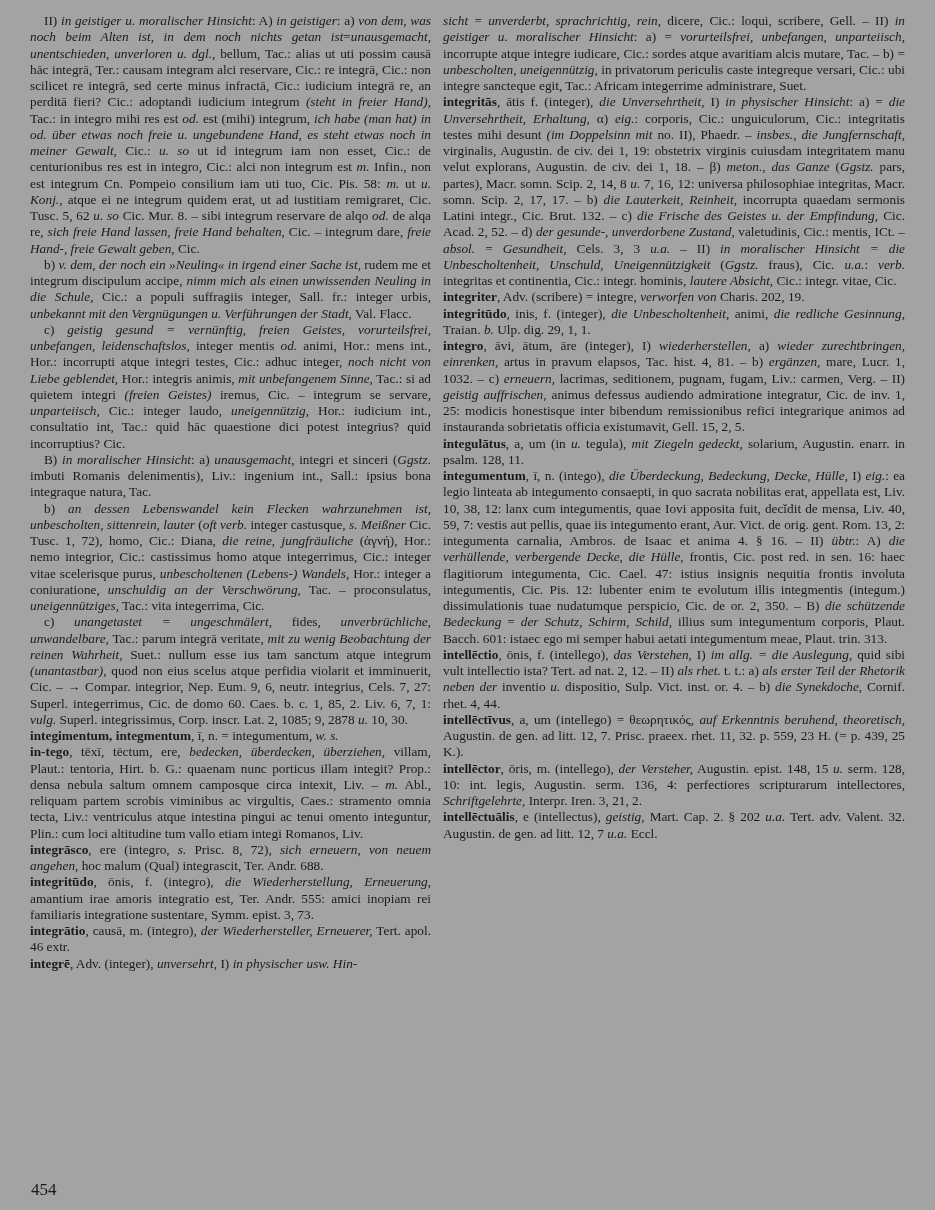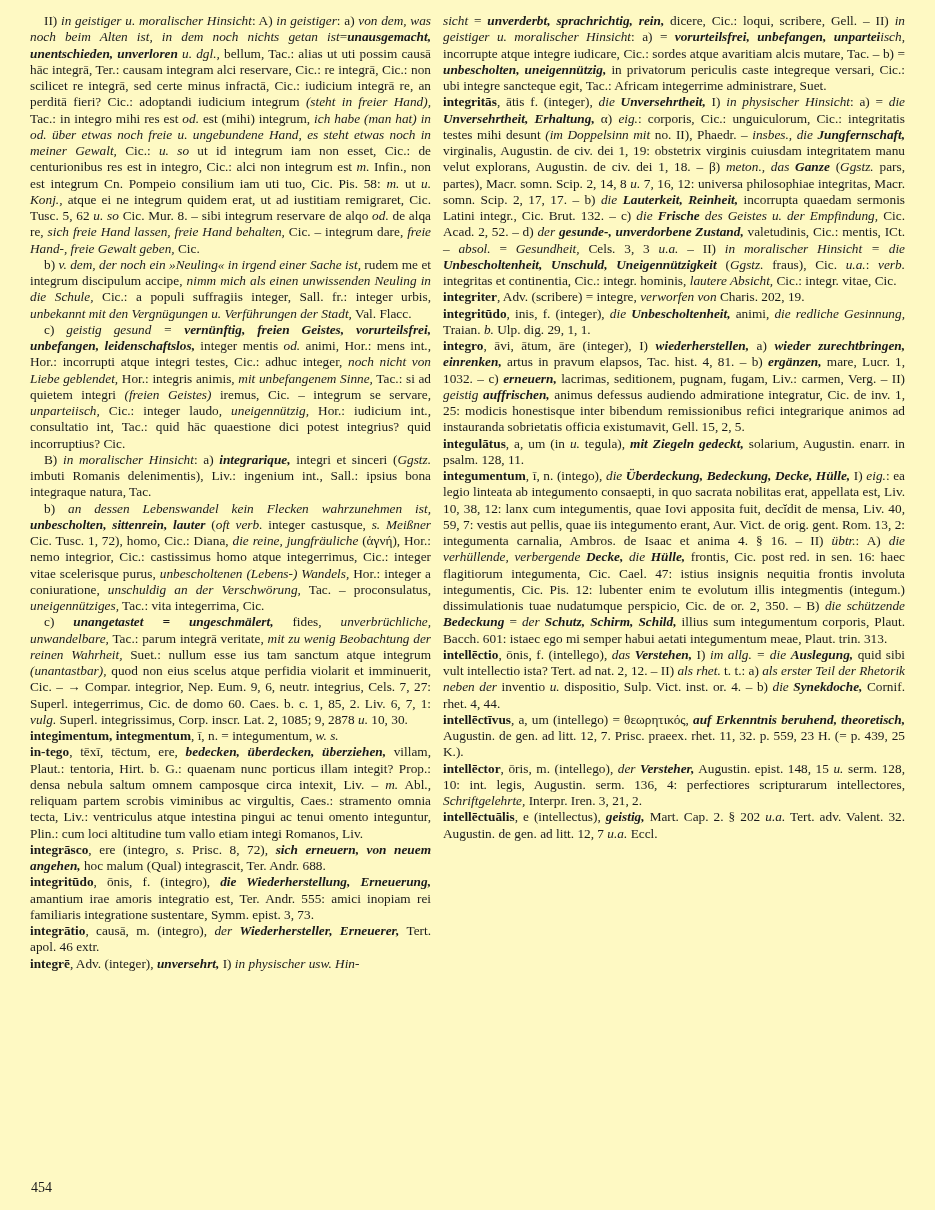--- a/index.html
+++ b/index.html
@@ -1,55 +1,55 @@
 <!DOCTYPE html>
 <html><head>
 <meta charset="utf-8">
 <style>
   html, body { margin: 0; padding: 0; background: #e8e8e8; }
   .page {
     position: relative;
     width: 935px; height: 1210px;
     margin: 0 auto;
-    background: #fef9c3;
+    background: #a3a3a3;
     color: #1a1a1a;
     font-family: "Liberation Serif", "DejaVu Serif", serif;
     overflow: hidden;
   }
   .col {
     position: absolute;
     top: 13px;
     font-size: 13.3px;
     line-height: 16.25px;
     text-align: justify;
     hyphens: none;
   }
   .col-left  { left: 30px;  width: 401px; }
   .col-right { left: 443px; width: 462px; }
   p.para { margin: 0; padding: 0; text-indent: 0; }
   p.para.indent { text-indent: 14px; }
   .rn  { font-style: normal; font-weight: normal; }
   .ri  { font-style: italic; }
   .rb  { font-weight: bold; }
-  .rbi { font-weight: bold; font-style: italic; }
+  .rbi { font-weight: normal; font-style: italic; }
   .page-number {
     position: absolute;
     left: 31px; top: 1180px;
-    font-size: 14px;
+    font-size: 17px;
   }
 </style>
 </head>
 <body>
 
 <div class="page">
   <div class="col col-left">
       <p class="para indent"><span class="rn">II) </span><span class="ri">in geistiger u. moralischer Hinsicht</span><span class="rn">: A) </span><span class="ri">in geistiger</span><span class="rn">: a) </span><span class="ri">von dem, was noch beim Alten ist, in dem noch nichts getan ist</span><span class="rn">=</span><span class="rbi">unausgemacht, unentschieden, unverloren</span><span class="ri"> u. dgl.,</span><span class="rn"> bellum, Tac.: alias ut uti possim causā hāc integrā, Ter.: causam integram alci reservare, Cic.: re integrā, Cic.: non scilicet re integrā, sed certe minus infractā, Cic.: iudicium integrā re, an perditā fieri? Cic.: adoptandi iudicium integrum </span><span class="ri">(steht in freier Hand),</span><span class="rn"> Tac.: in integro mihi res est </span><span class="ri">od.</span><span class="rn"> est (mihi) integrum, </span><span class="ri">ich habe (man hat) in od. über etwas noch freie u. ungebundene Hand, es steht etwas noch in meiner Gewalt,</span><span class="rn"> Cic.: </span><span class="ri">u. so</span><span class="rn"> ut id integrum iam non esset, Cic.: de centurionibus res est in integro, Cic.: alci non integrum est </span><span class="ri">m.</span><span class="rn"> Infin., non est integrum Cn. Pompeio consilium iam uti tuo, Cic. Pis. 58: </span><span class="ri">m.</span><span class="rn"> ut </span><span class="ri">u. Konj.,</span><span class="rn"> atque ei ne integrum quidem erat, ut ad iustitiam remigraret, Cic. Tusc. 5, 62 </span><span class="ri">u. so</span><span class="rn"> Cic. Mur. 8. – sibi integrum reservare de alqo </span><span class="ri">od.</span><span class="rn"> de alqa re, </span><span class="ri">sich freie Hand lassen, freie Hand behalten,</span><span class="rn"> Cic. – integrum dare, </span><span class="ri">freie Hand-, freie Gewalt geben,</span><span class="rn"> Cic.</span></p>
       <p class="para indent"><span class="rn">b) </span><span class="ri">v. dem, der noch ein »Neuling« in irgend einer Sache ist,</span><span class="rn"> rudem me et integrum discipulum accipe, </span><span class="ri">nimm mich als einen unwissenden Neuling in die Schule,</span><span class="rn"> Cic.: a populi suffragiis integer, Sall. fr.: integer urbis, </span><span class="ri">unbekannt mit den Vergnügungen u. Verführungen der Stadt,</span><span class="rn"> Val. Flacc.</span></p>
       <p class="para indent"><span class="rn">c) </span><span class="ri">geistig gesund = </span><span class="rbi">vernünftig, freien Geistes, vorurteilsfrei, unbefangen, leidenschaftslos,</span><span class="rn"> integer mentis </span><span class="ri">od.</span><span class="rn"> animi, Hor.: mens int., Hor.: incorrupti atque integri testes, Cic.: adhuc integer, </span><span class="ri">noch nicht von Liebe geblendet,</span><span class="rn"> Hor.: integris animis, </span><span class="ri">mit unbefangenem Sinne,</span><span class="rn"> Tac.: si ad quietem integri </span><span class="ri">(freien Geistes)</span><span class="rn"> iremus, Cic. – integrum se servare, </span><span class="ri">unparteiisch,</span><span class="rn"> Cic.: integer laudo, </span><span class="ri">uneigennützig,</span><span class="rn"> Hor.: iudicium int., consultatio int, Tac.: quid hāc quaestione dici potest integrius? quid incorruptius? Cic.</span></p>
-      <p class="para indent"><span class="rn">B) </span><span class="ri">in moralischer Hinsicht</span><span class="rn">: a) </span><span class="rbi">integrarique,</span><span class="rn"> integri et sinceri (</span><span class="ri">Ggstz.</span><span class="rn"> imbuti Romanis delenimentis), Liv.: ingenium int., Sall.: ipsius bona integraque natura, Tac.</span></p>
+      <p class="para indent"><span class="rn">B) </span><span class="ri">in moralischer Hinsicht</span><span class="rn">: a) </span><span class="rbi">unausgemacht,</span><span class="rn"> integri et sinceri (</span><span class="ri">Ggstz.</span><span class="rn"> imbuti Romanis delenimentis), Liv.: ingenium int., Sall.: ipsius bona integraque natura, Tac.</span></p>
       <p class="para indent"><span class="rn">b) </span><span class="ri">an dessen Lebenswandel kein Flecken wahrzunehmen ist,</span><span class="rn"> </span><span class="rbi">unbescholten, sittenrein, lauter</span><span class="rn"> (</span><span class="ri">oft verb.</span><span class="rn"> integer castusque, </span><span class="ri">s. Meißner</span><span class="rn"> Cic. Tusc. 1, 72), homo, Cic.: Diana, </span><span class="ri">die reine, jungfräuliche</span><span class="rn"> (ἁγνή), Hor.: nemo integrior, Cic.: castissimus homo atque integerrimus, Cic.: integer vitae scelerisque purus, </span><span class="ri">unbescholtenen (Lebens-) Wandels,</span><span class="rn"> Hor.: integer a coniuratione, </span><span class="ri">unschuldig an der Verschwörung,</span><span class="rn"> Tac. – proconsulatus, </span><span class="ri">uneigennütziges,</span><span class="rn"> Tac.: vita integerrima, Cic.</span></p>
       <p class="para indent"><span class="rn">c) </span><span class="rbi">unangetastet = ungeschmälert,</span><span class="rn"> fides, </span><span class="ri">unverbrüchliche, unwandelbare,</span><span class="rn"> Tac.: parum integrā veritate, </span><span class="ri">mit zu wenig Beobachtung der reinen Wahrheit,</span><span class="rn"> Suet.: nullum esse ius tam sanctum atque integrum </span><span class="ri">(unantastbar),</span><span class="rn"> quod non eius scelus atque perfidia violarit et imminuerit, Cic. – → Compar. integrior, Nep. Eum. 9, 6, neutr. integrius, Cels. 7, 27: Superl. integerrimus, Cic. de domo 60. Caes. b. c. 1, 85, 2. Liv. 6, 7, 1: </span><span class="ri">vulg.</span><span class="rn"> Superl. integrissimus, Corp. inscr. Lat. 2, 1085; 9, 2878 </span><span class="ri">u.</span><span class="rn"> 10, 30.</span></p>
       <p class="para"><span class="rb">integimentum, integmentum</span><span class="rn">, ī, n. = integumentum, </span><span class="ri">w. s.</span></p>
       <p class="para"><span class="rb">in-tego</span><span class="rn">, tēxī, tēctum, ere, </span><span class="rbi">bedecken, überdecken, überziehen,</span><span class="rn"> villam, Plaut.: tentoria, Hirt. b. G.: quaenam nunc porticus illam integit? Prop.: densa nebula saltum omnem camposque circa intexit, Liv. – </span><span class="ri">m.</span><span class="rn"> Abl., reliquam partem scrobis viminibus ac virgultis, Caes.: stramento omnia tecta, Liv.: ventriculus atque intestina pingui ac tenui omento integuntur, Plin.: cum loci altitudine tum vallo etiam integi Romanos, Liv.</span></p>
       <p class="para"><span class="rb">integrāsco</span><span class="rn">, ere (integro, </span><span class="ri">s.</span><span class="rn"> Prisc. 8, 72), </span><span class="rbi">sich erneuern, von neuem angehen,</span><span class="rn"> hoc malum (Qual) integrascit, Ter. Andr. 688.</span></p>
       <p class="para"><span class="rb">integritūdo</span><span class="rn">, ōnis, f. (integro), </span><span class="rbi">die Wiederherstellung, Erneuerung,</span><span class="rn"> amantium irae amoris integratio est, Ter. Andr. 555: amici inopiam rei familiaris integratione sustentare, Symm. epist. 3, 73.</span></p>
       <p class="para"><span class="rb">integrātio</span><span class="rn">, causā, m. (integro), </span><span class="ri">der </span><span class="rbi">Wiederhersteller, Erneuerer,</span><span class="rn"> Tert. apol. 46 extr.</span></p>
       <p class="para"><span class="rb">integrē</span><span class="rn">, Adv. (integer), </span><span class="rbi">unversehrt,</span><span class="rn"> I) </span><span class="ri">in physischer usw. Hin-</span></p>
     </div>
   <div class="col col-right">

